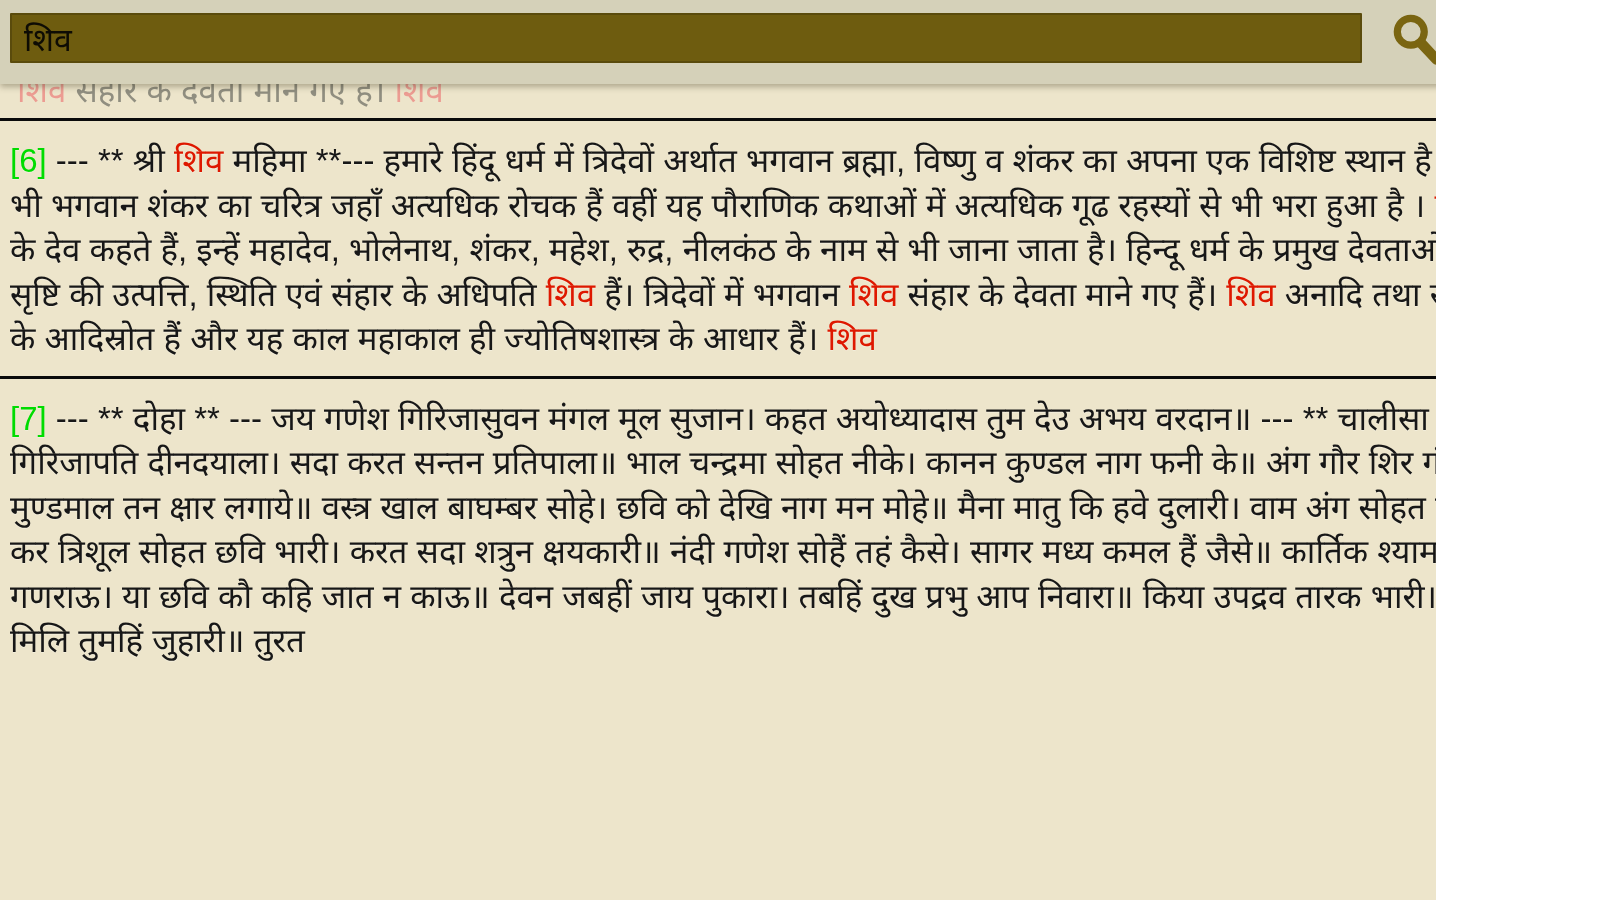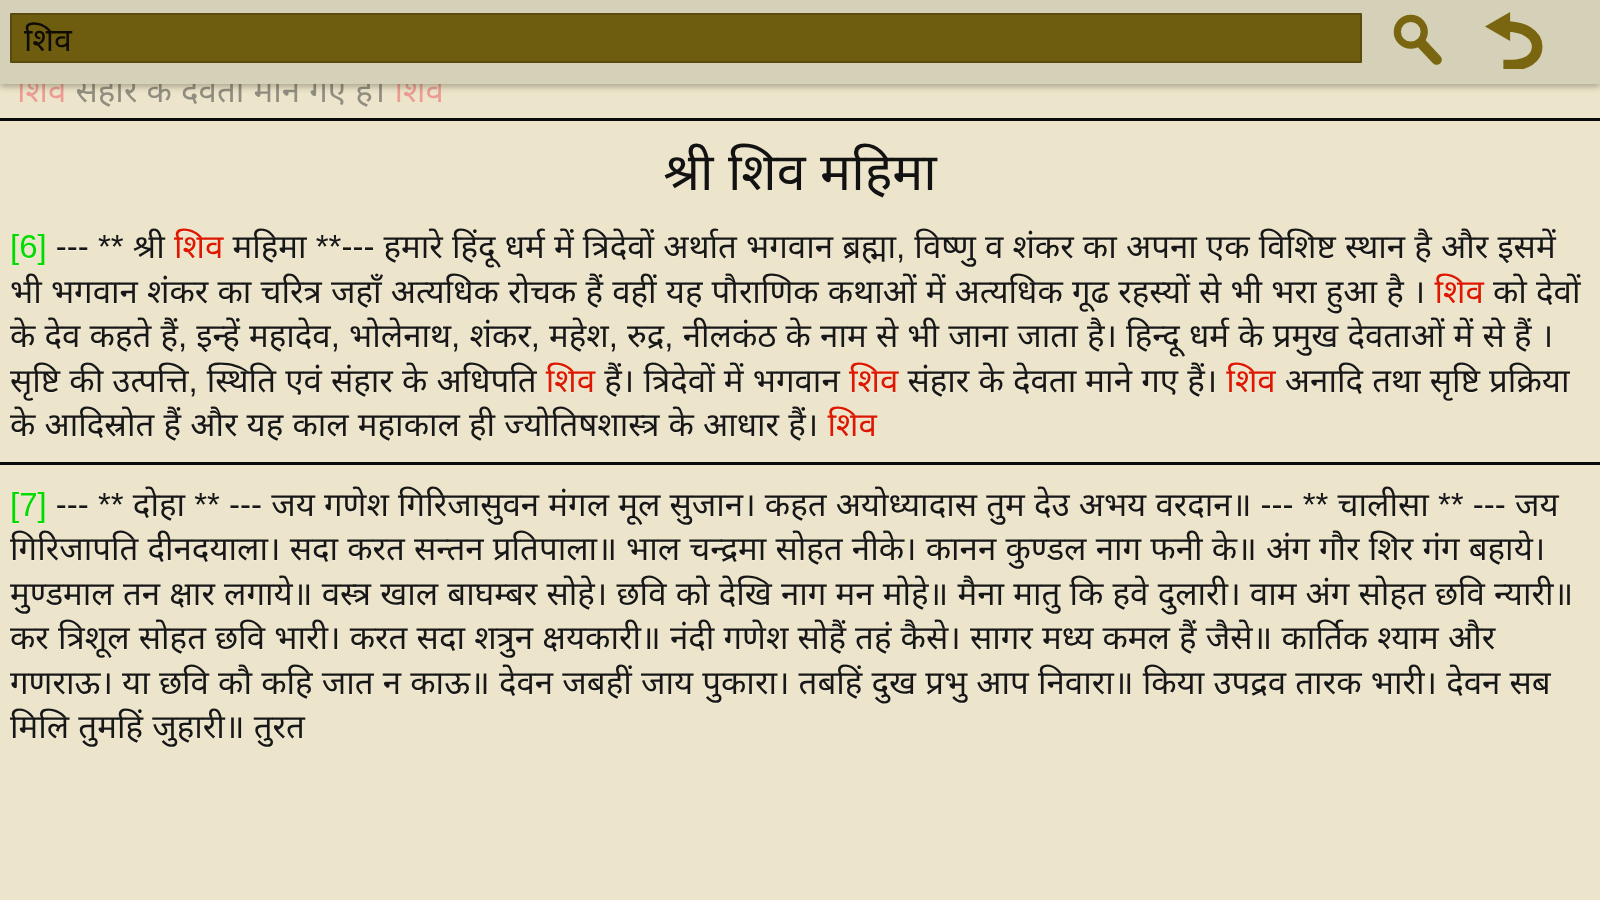--- a/index.html
+++ b/index.html
@@ -1,19 +1,19 @@
 <!DOCTYPE html>
 <html><head>
 <meta charset="utf-8">
 <style>
   html,body { margin:0; padding:0; }
   body { font-family:"Liberation Sans","DejaVu Sans",sans-serif; }
 
   .screen {
-    position:relative; width:1600px; height:900px;
+    position:relative; width:1436px; height:900px;
     background:#EDE5CB; overflow:hidden; color:#161616;
   }
 
   
   .topbar {
     position:absolute; top:0; left:0; width:1600px; height:84px;
     background:#D5D1B9;
     box-shadow:0 3px 6px rgba(60,55,30,0.35);
     z-index:5;
   }
@@ -98,21 +98,20 @@
   </div>
 
   <div class="clipped-row">
     <span class="inner"><span class="seg-redfade">शिव</span><span class="seg-grey"> संहार के देवता माने गए हैं। </span><span class="seg-redfade">शिव</span></span>
   </div>
 
   <div class="divider top"></div>
 
   <div class="content">
 
-    <h1 class="section-title">श्री शिव महिमा</h1>
     <p class="section-body"><span class="seg-green">[6]</span><span> --- ** श्री </span><span class="seg-red">शिव</span><span> महिमा **--- हमारे हिंदू धर्म में त्रिदेवों अर्थात भगवान ब्रह्मा, विष्णु व शंकर का अपना एक विशिष्ट स्थान है और इसमें भी भगवान शंकर का चरित्र जहाँ अत्यधिक रोचक हैं वहीं यह पौराणिक कथाओं में अत्यधिक गूढ रहस्यों से भी भरा हुआ है । </span><span class="seg-red">शिव</span><span> को देवों के देव कहते हैं, इन्हें महादेव, भोलेनाथ, शंकर, महेश, रुद्र, नीलकंठ के नाम से भी जाना जाता है। हिन्दू धर्म के प्रमुख देवताओं में से हैं । सृष्टि की उत्पत्ति, स्थिति एवं संहार के अधिपति </span><span class="seg-red">शिव</span><span> हैं। त्रिदेवों में भगवान </span><span class="seg-red">शिव</span><span> संहार के देवता माने गए हैं। </span><span class="seg-red">शिव</span><span> अनादि तथा सृष्टि प्रक्रिया के आदिस्रोत हैं और यह काल महाकाल ही ज्योतिषशास्त्र के आधार हैं। </span><span class="seg-red">शिव</span></p>
 
     <div class="divider sect-divider"></div>
 
     <p class="section-body"><span class="seg-green">[7]</span><span> --- ** दोहा ** --- जय गणेश गिरिजासुवन मंगल मूल सुजान। कहत अयोध्यादास तुम देउ अभय वरदान॥ --- ** चालीसा ** --- जय गिरिजापति दीनदयाला। सदा करत सन्तन प्रतिपाला॥ भाल चन्द्रमा सोहत नीके। कानन कुण्डल नाग फनी के॥ अंग गौर शिर गंग बहाये। मुण्डमाल तन क्षार लगाये॥ वस्त्र खाल बाघम्बर सोहे। छवि को देखि नाग मन मोहे॥ मैना मातु कि हवे दुलारी। वाम अंग सोहत छवि न्यारी॥ कर त्रिशूल सोहत छवि भारी। करत सदा शत्रुन क्षयकारी॥ नंदी गणेश सोहैं तहं कैसे। सागर मध्य कमल हैं जैसे॥ कार्तिक श्याम और गणराऊ। या छवि कौ कहि जात न काऊ॥ देवन जबहीं जाय पुकारा। तबहिं दुख प्रभु आप निवारा॥ किया उपद्रव तारक भारी। देवन सब मिलि तुमहिं जुहारी॥ तुरत</span></p>
 
   </div>
 
   <div class="bottom-fade"></div>
 

